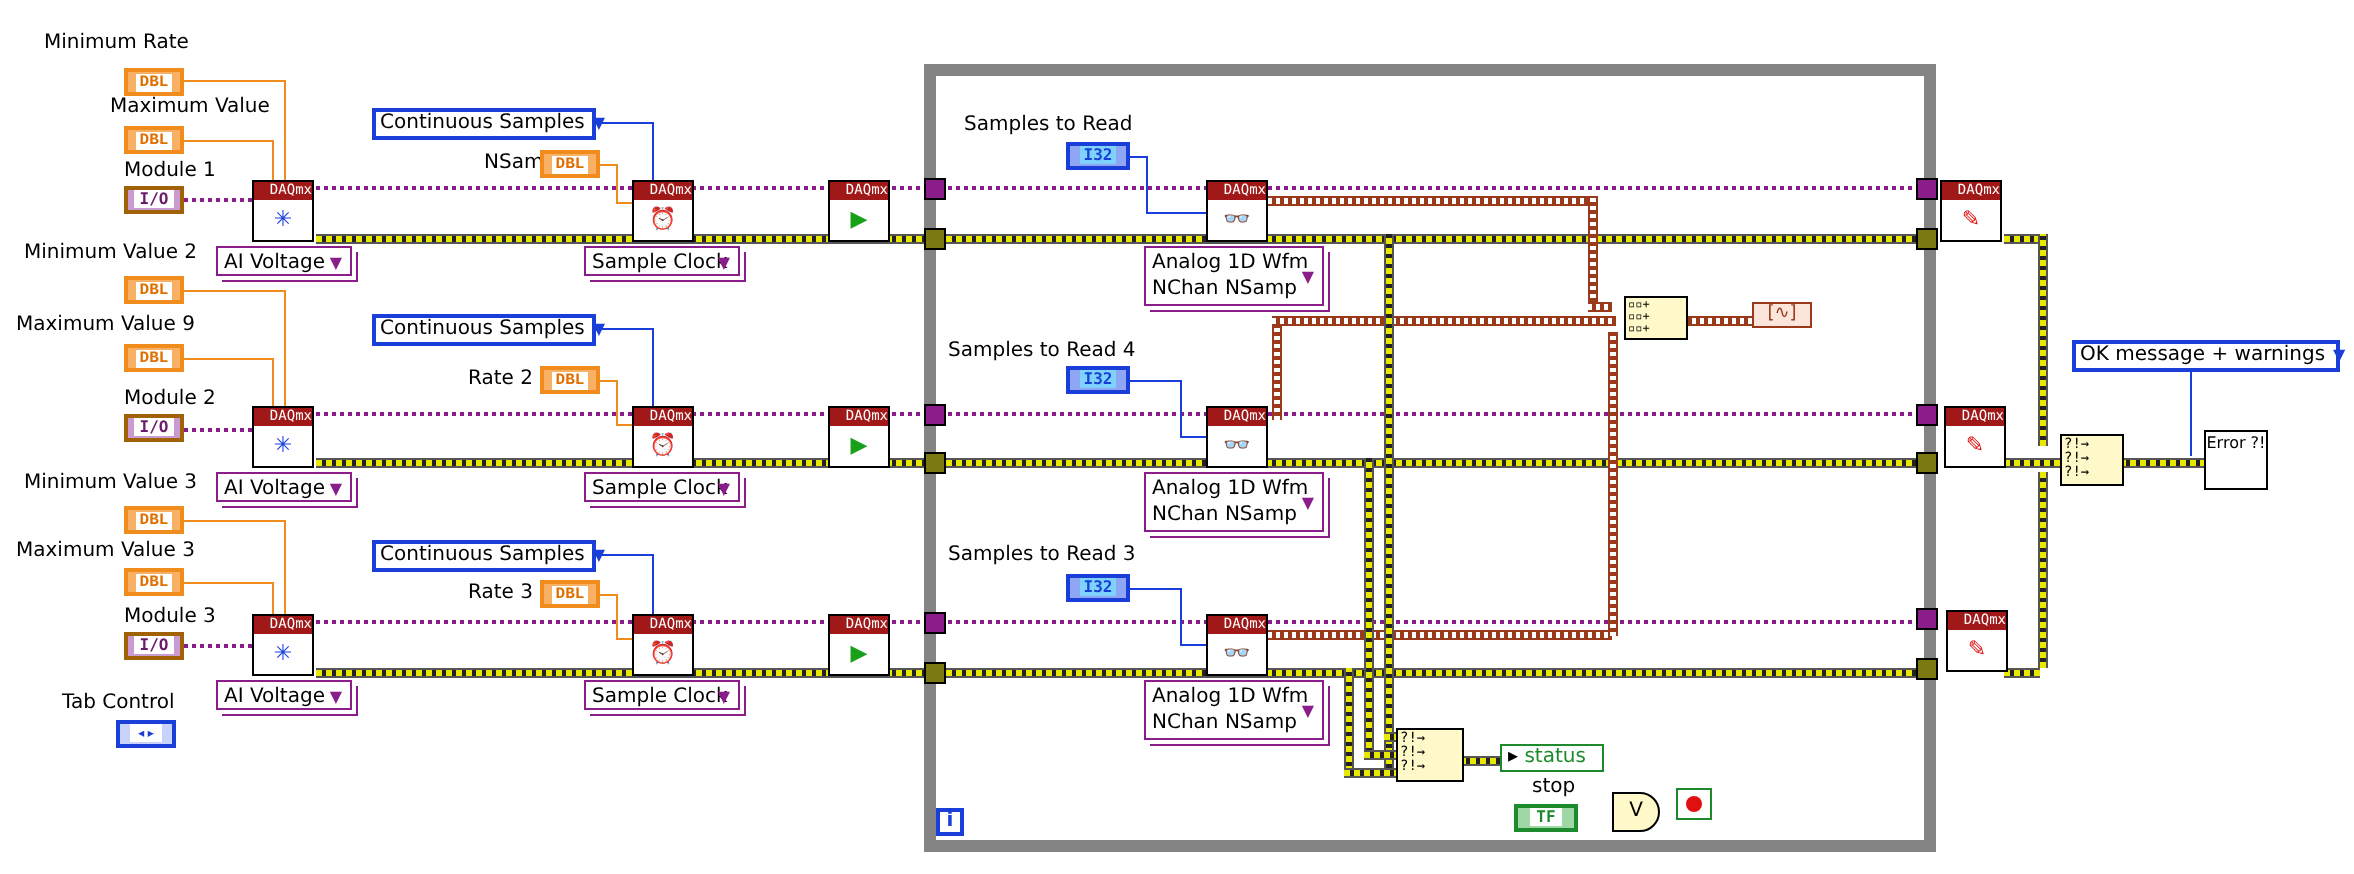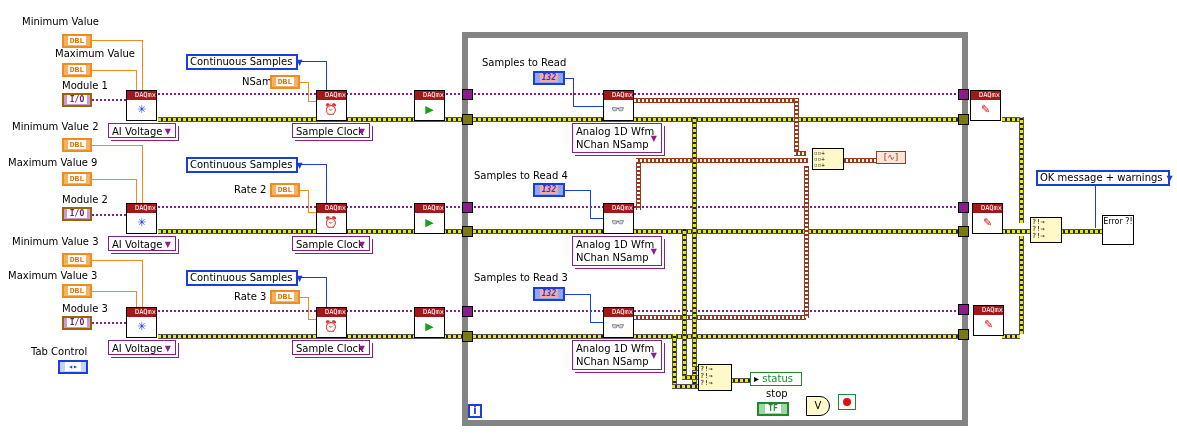--- a/index.html
+++ b/index.html
@@ -5,21 +5,21 @@
   html,body{margin:0;padding:0;background:#fff;}
   body{width:1177px;height:437px;position:relative;overflow:hidden;font-family:"DejaVu Sans",sans-serif;font-size:10px;color:#000;}
   .abs{position:absolute;}
   .label{position:absolute;font-size:10px;white-space:nowrap;color:#000;}
   .ctl{position:absolute;height:14px;box-sizing:border-box;font-family:"DejaVu Sans Mono",monospace;font-size:8px;font-weight:bold;text-align:center;line-height:10px;}
   .dbl{width:30px;border:2px solid #f08c1c;background:#f7b064;color:#fff;}
   .dbl span{display:inline-block;background:#fff;color:#e07000;padding:0 2px;margin-top:0;line-height:9px;font-family:Liberation Mono, monospace;}
   .io{width:30px;border:2px solid #a16207;background:#c99bd0;}
   .io span{display:inline-block;background:#fff;color:#6a1a6a;padding:0 3px;line-height:9px;}
   .i32{width:32px;border:2px solid #1a3fd8;background:#8fa6f5;}
-  .i32 span{display:inline-block;background:#fca5a5;color:#1a3fd8;padding:0 2px;line-height:9px;font-style:italic;}
+  .i32 span{display:inline-block;background:#7dd3fc;color:#1a3fd8;padding:0 2px;line-height:9px;}
   .tf{width:32px;border:2px solid #1d8a2c;background:#9fd8a4;}
   .tf span{display:inline-block;background:#fff;color:#1d8a2c;padding:0 3px;line-height:9px;}
   .tab{width:30px;border:2px solid #1a3fd8;background:#c8d2fa;}
   .tab span{display:inline-block;background:#fff;color:#1a3fd8;padding:0 3px;line-height:9px;}
   .enum{position:absolute;height:16px;box-sizing:border-box;border:2px solid #1a3fd8;background:#fff;font-size:10px;line-height:12px;padding-left:2px;white-space:nowrap;}
   .enum .arr{color:#1a3fd8;font-size:8px;margin-left:4px;}
   .ring{position:absolute;box-sizing:border-box;border:1px solid #8a1d8a;background:#fff;box-shadow:2px 2px 0 #fff,3px 3px 0 #8a1d8a;font-size:10px;line-height:13px;padding:1px 3px;white-space:nowrap;}
   .ring .arr{color:#8a1d8a;font-size:8px;position:absolute;right:4px;}
   .vi{position:absolute;width:31px;height:31px;box-sizing:border-box;border:1px solid #000;background:#fff;}
   .vi .hdr{height:9px;background:#a01818;color:#fff;font-size:7px;line-height:9px;text-align:right;font-family:"DejaVu Sans Mono",monospace;}
@@ -113,21 +113,21 @@
 <div class="wire-err" style="left:730px;top:378px;width:20px;"></div>
 
 <div class="wire-err" style="left:1002px;top:117px;width:18px;"></div>
 <div class="wire-err-v" style="left:1019px;top:117px;height:106px;"></div>
 <div class="wire-err" style="left:1002px;top:229px;width:30px;"></div>
 <div class="wire-err-v" style="left:1019px;top:236px;height:98px;"></div>
 <div class="wire-err" style="left:1002px;top:334px;width:18px;"></div>
 <div class="wire-err" style="left:1060px;top:229px;width:42px;"></div>
 <div class="wire-bl" style="left:1095px;top:184px;width:1px;height:44px;"></div>
 
-<div class="label" style="left:22px;top:16px;">Minimum Value</div>
+<div class="label" style="left:22px;top:16px;">Minimum Rate</div>
 <div class="ctl dbl" style="left:62px;top:34px;"><span>DBL</span></div>
 <div class="label" style="left:18px;top:48px;margin-left:37px;">Maximum Value</div>
 <div class="ctl dbl" style="left:62px;top:63px;"><span>DBL</span></div>
 <div class="label" style="left:62px;top:80px;">Module 1</div>
 <div class="ctl io" style="left:62px;top:93px;"><span>I/O</span></div>
 
 <div class="label" style="left:12px;top:121px;">Minimum Value 2</div>
 <div class="ctl dbl" style="left:62px;top:138px;"><span>DBL</span></div>
 <div class="label" style="left:8px;top:157px;">Maximum Value 9</div>
 <div class="ctl dbl" style="left:62px;top:172px;"><span>DBL</span></div>

